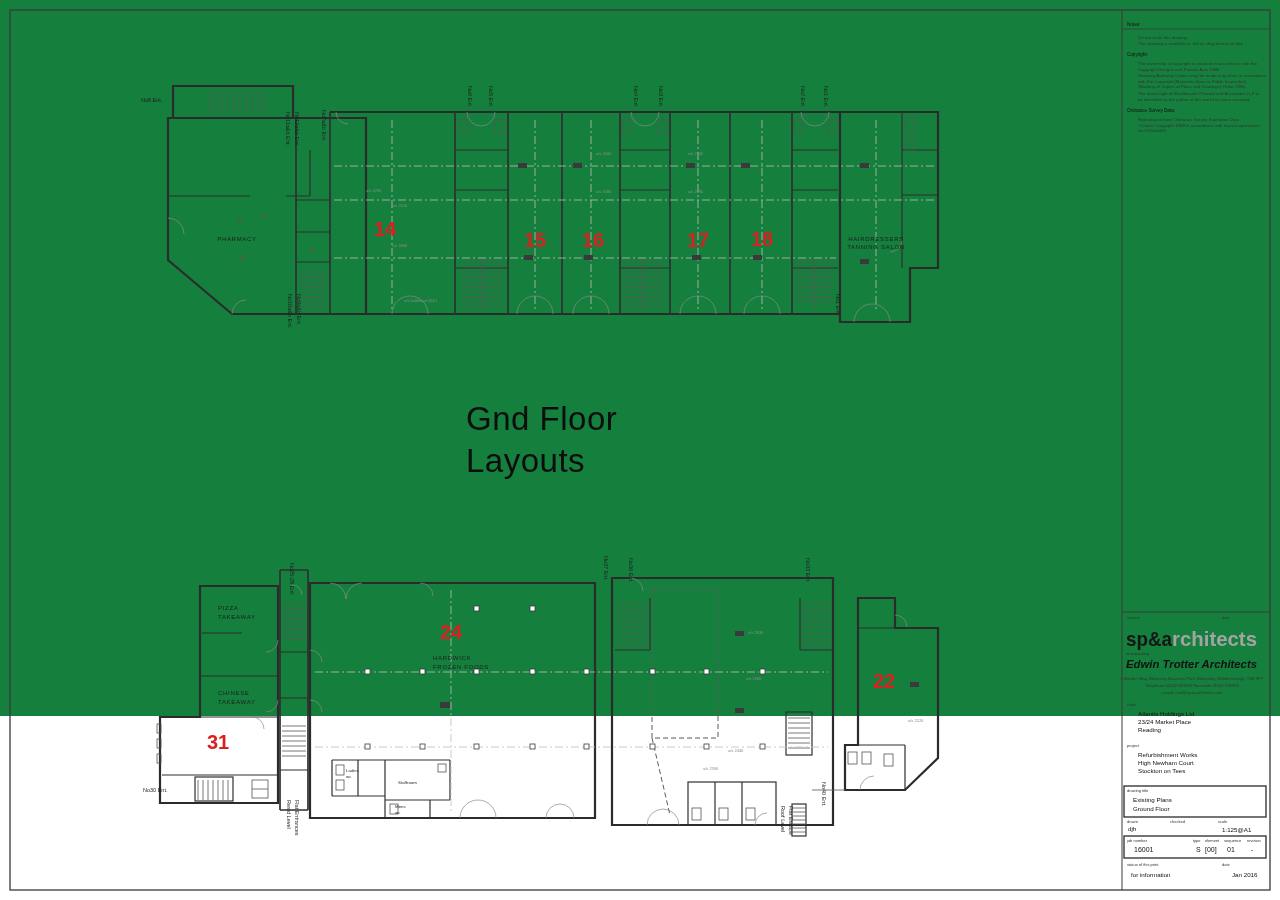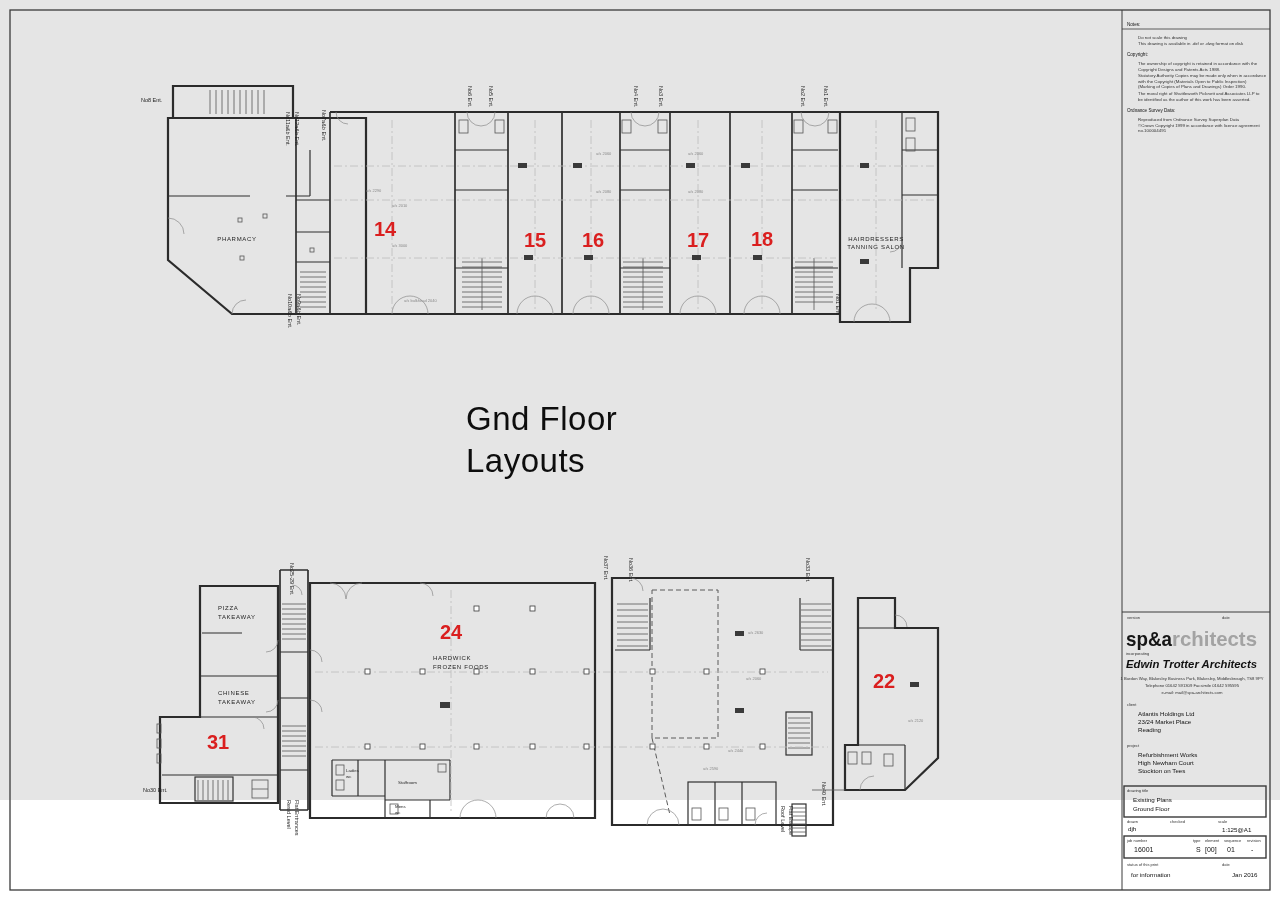--- a/index.html
+++ b/index.html
@@ -1,16 +1,16 @@
 <!DOCTYPE html>
 <html><head>
 <meta charset="utf-8">
 <style>
   html,body{margin:0;padding:0;background:#ffffff;width:1280px;height:900px;overflow:hidden;}
-  .sheet{position:absolute;left:0;top:0;width:1280px;height:800px;background:#e5e5e5;font-family:"Liberation Sans",sans-serif;}
+  .sheet{position:absolute;left:0;top:0;width:1280px;height:716px;background:#15803d;font-family:"Liberation Sans",sans-serif;}
   svg{display:block;}
   svg text{font-family:"Liberation Sans",sans-serif;fill:#222;}
   .walls{stroke:#2b2b2b;stroke-width:2.2;fill:none;}
   .iwall{stroke:#2f2f2f;stroke-width:1.2;fill:none;}
   .mwall{stroke:#2f2f2f;stroke-width:1.7;fill:none;}
   .tread{stroke:#555;stroke-width:0.8;fill:none;}
   .fixt{stroke:#555;stroke-width:0.8;fill:none;}
   .arc{stroke:#8a8a8a;stroke-width:0.7;fill:none;}
   .dash{stroke:#bcbcbc;stroke-width:0.8;fill:none;stroke-dasharray:8 3 2 3;}
   .demo{stroke:#5a5a5a;stroke-width:1;fill:none;stroke-dasharray:5 3;}

